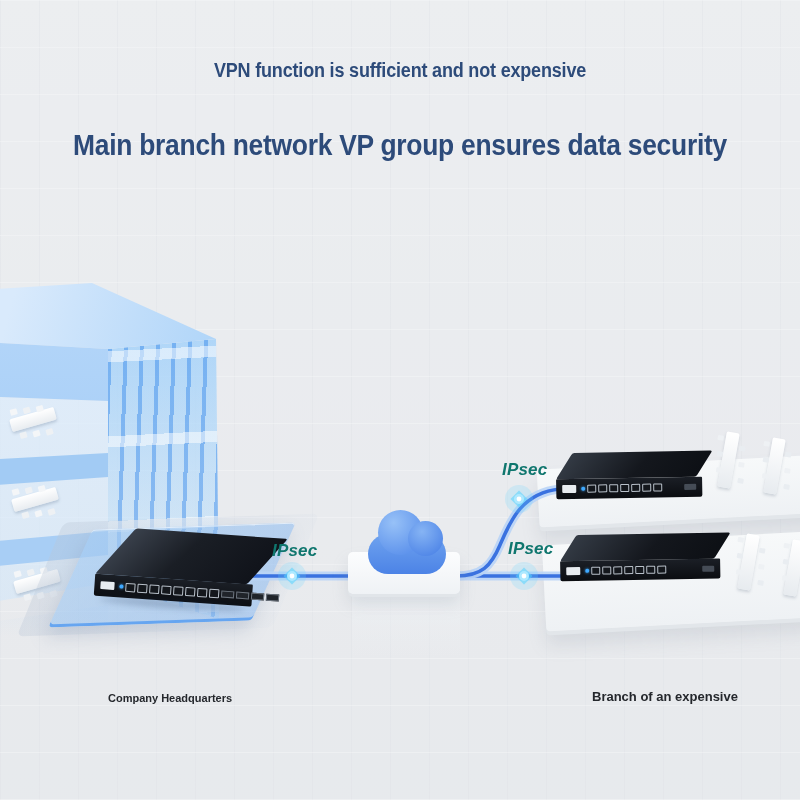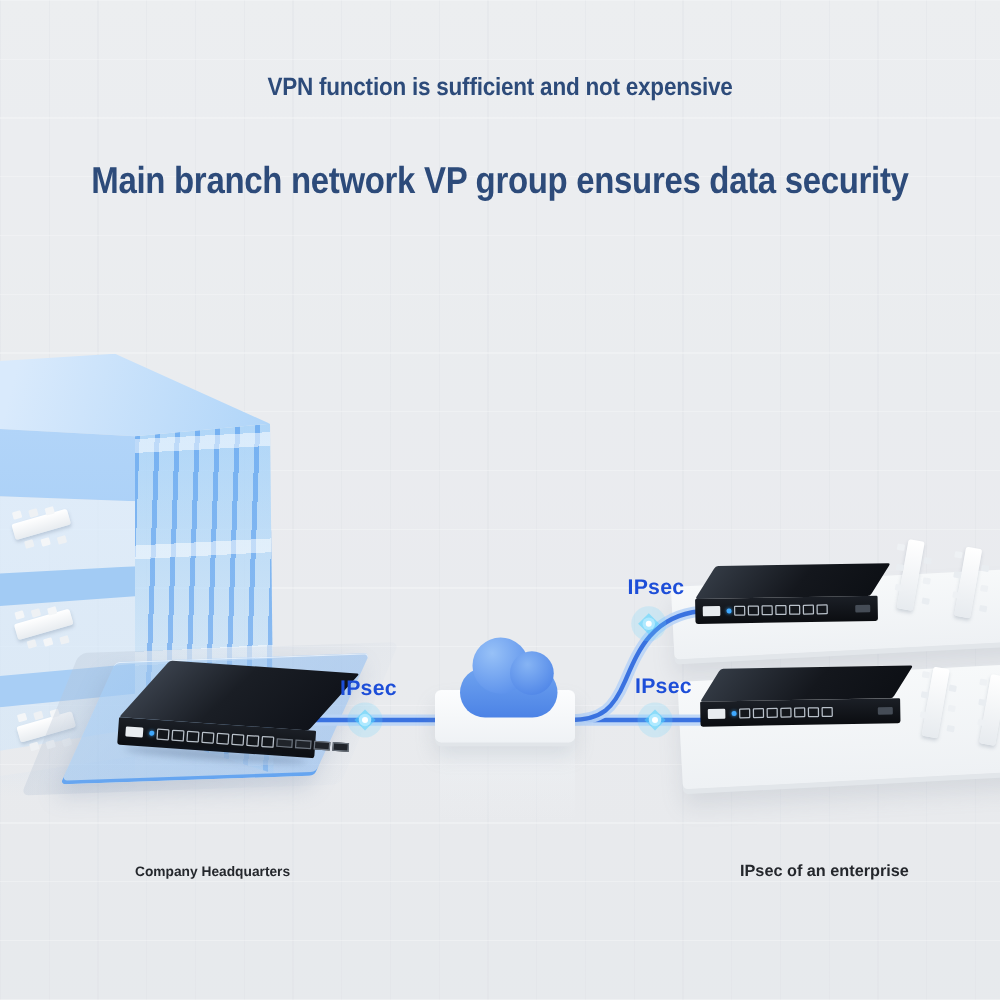--- a/index.html
+++ b/index.html
@@ -102,21 +102,21 @@
   
   .desk{width:13px;height:56px;border-radius:2px;z-index:3;transform:rotate(10deg);
         background:linear-gradient(#ffffff,#e7ebef);box-shadow:0 2px 3px rgba(100,115,135,.25);}
   .desk::before{content:"";position:absolute;left:-8px;top:5px;width:6px;height:5px;border-radius:1px;
         background:#eef1f4;box-shadow:2px 16px #e9edf1,4px 32px #eef1f4;}
   .desk::after{content:"";position:absolute;right:-8px;top:12px;width:6px;height:5px;border-radius:1px;
         background:#e9edf1;box-shadow:2px 16px #eef1f4,4px 32px #e9edf1;}
 
   
   .links{left:0;top:0;z-index:4;pointer-events:none;}
-  .ipsec{color:#1d4ed8;font-size:17px;font-weight:700;letter-spacing:.2px;z-index:7;}
+  .ipsec{color:#0f766e;font-size:17px;font-weight:700;letter-spacing:.2px;z-index:7;font-style:italic;}
   .ipsec-left{left:272px;top:541px;}
   .ipsec-top{left:502px;top:460px;}
   .ipsec-bottom{left:508px;top:539px;}
   .caption{color:#24272c;font-weight:700;z-index:7;}
   .caption-hq{left:108px;top:692px;font-size:11px;}
   .caption-branch{left:592px;top:689px;font-size:13px;}
 </style>
 </head>
 <body>
 
@@ -241,14 +241,14 @@
 
   <div class="p desk" style="left:722px;top:432px"></div>
   <div class="p desk" style="left:768px;top:438px"></div>
   <div class="p desk" style="left:742px;top:534px"></div>
   <div class="p desk" style="left:788px;top:540px"></div>
 
   <div class="p ipsec ipsec-left">IPsec</div>
   <div class="p ipsec ipsec-top">IPsec</div>
   <div class="p ipsec ipsec-bottom">IPsec</div>
   <div class="p caption caption-hq">Company Headquarters</div>
-  <div class="p caption caption-branch">IPsec of an enterprise</div>
+  <div class="p caption caption-branch">Branch of an expensive</div>
 </div>
 
 </body></html>

